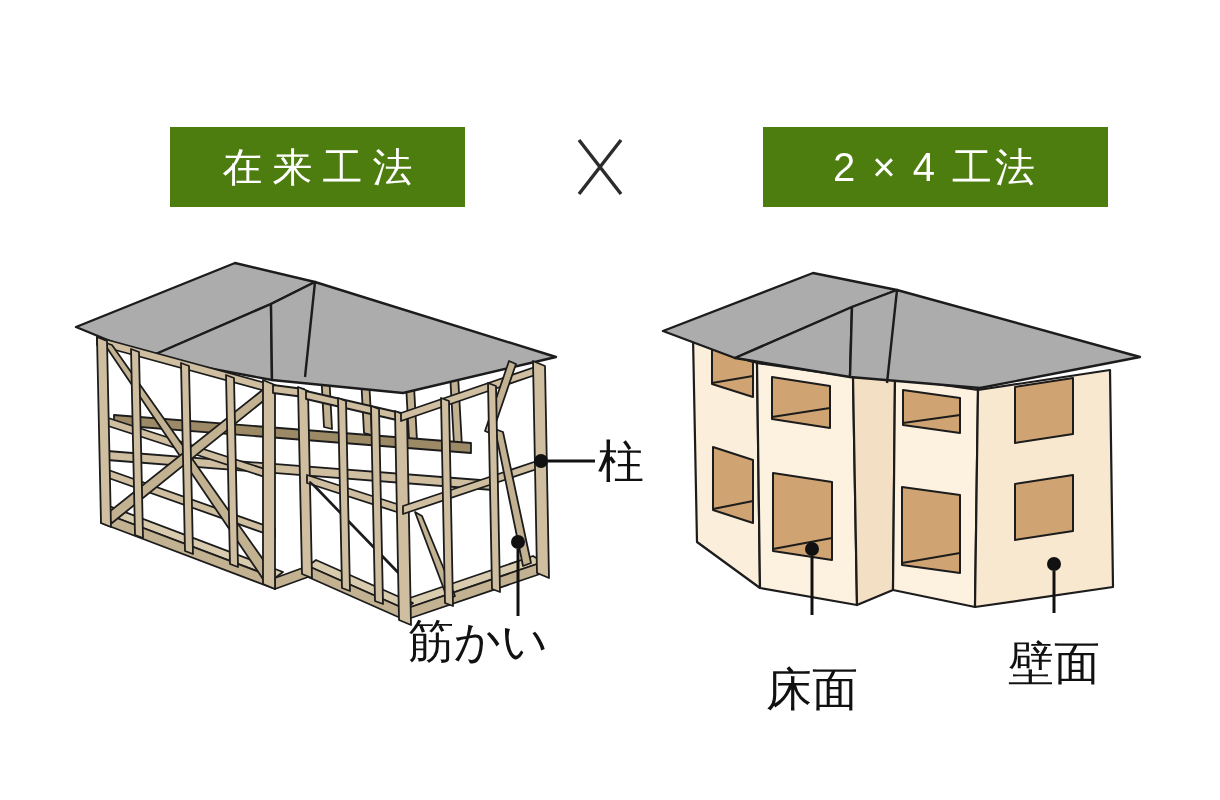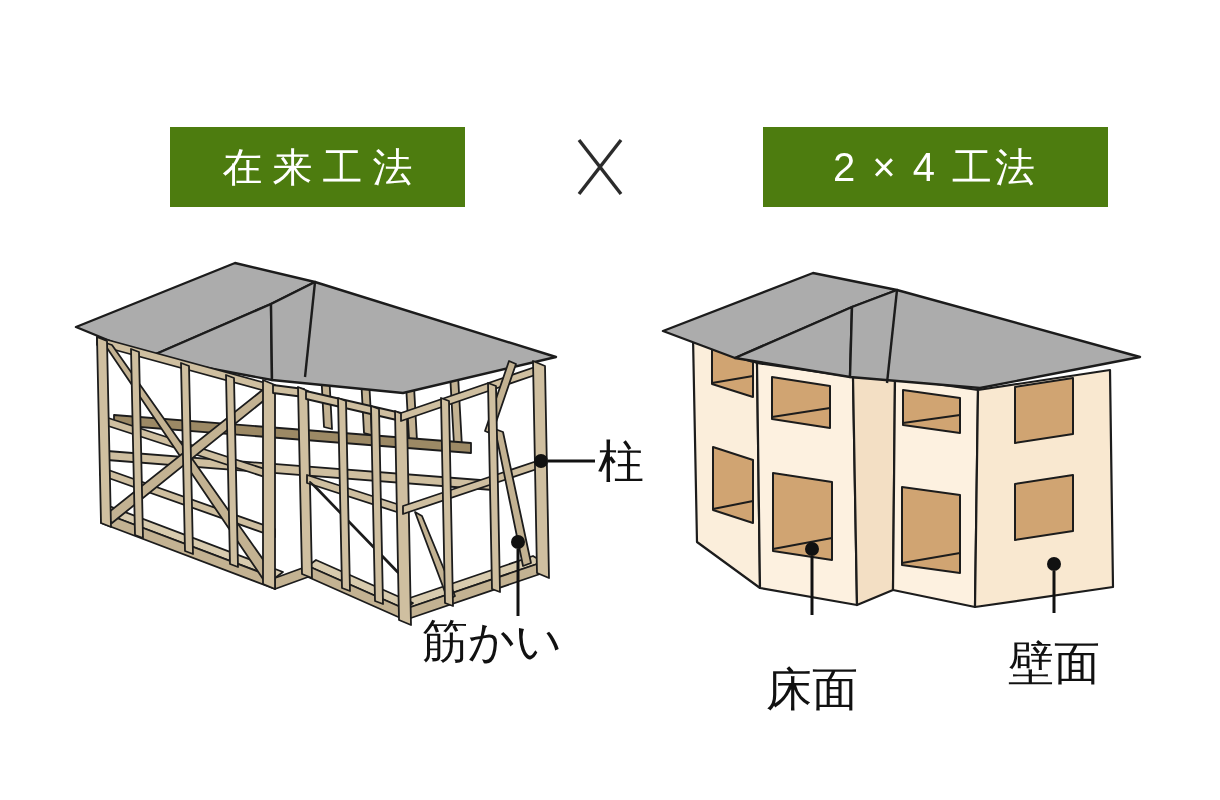--- a/index.html
+++ b/index.html
@@ -155,17 +155,17 @@
       <circle cx="157" cy="284" r="7" fill="#111111" stroke="none"></circle>
       <line x1="157" y1="291" x2="157" y2="350" stroke-width="3"></line>
       <circle cx="399" cy="299" r="7" fill="#111111" stroke="none"></circle>
       <line x1="399" y1="306" x2="399" y2="348" stroke-width="3"></line>
     </g>
   </g>
 </svg>
 
 <div class="jp-label" style="left:598px;top:438px;">柱</div>
 
-<div class="jp-label centered" style="left:492px;top:618px;">筋かい</div>
+<div class="jp-label centered" style="left:478px;top:618px;">筋かい</div>
 
 <div class="jp-label centered" style="left:812px;top:618px;margin-top:48px;">床面</div>
 
 <div class="jp-label centered" style="left:1054px;top:640px;">壁面</div>
 
 </body></html>

